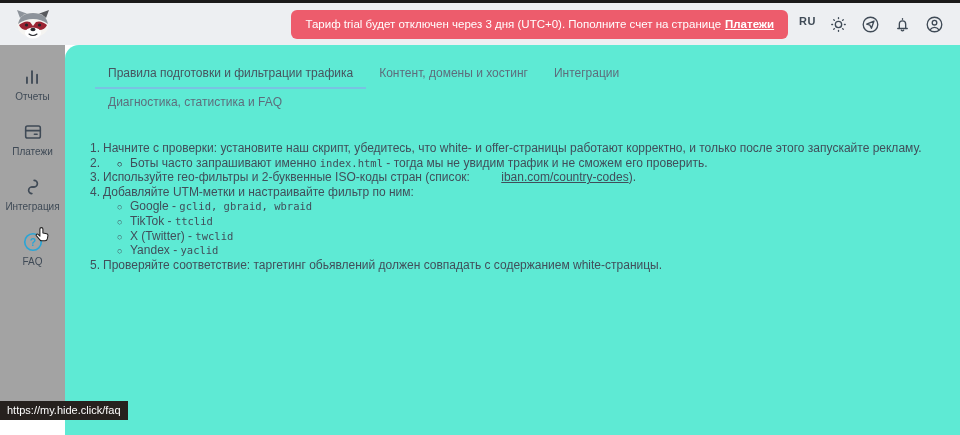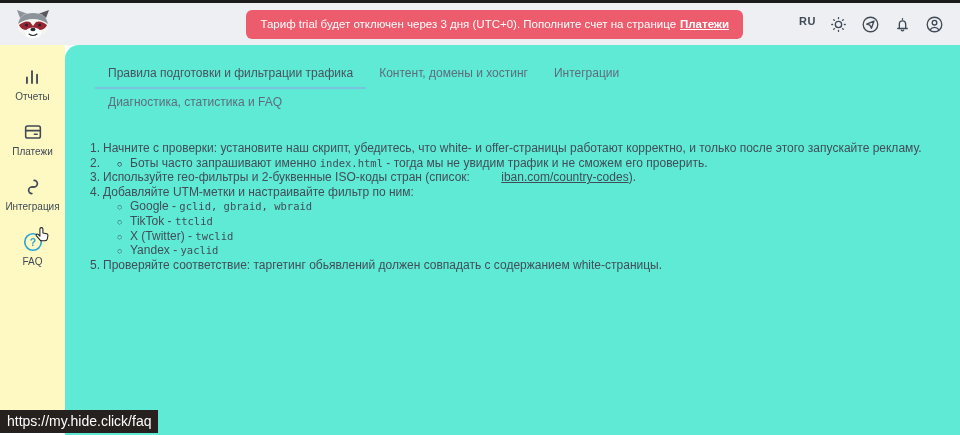--- a/index.html
+++ b/index.html
@@ -7,37 +7,37 @@
   body {
     font-family: "Liberation Sans", sans-serif;
     background: #ffffff;
     position: relative;
     overflow: hidden;
     color: #414e5a;
   }
   .topstrip { position: absolute; top: 0; left: 0; width: 960px; height: 3px; background: #1b1b1b; z-index: 5; }
   .header {
     position: absolute; top: 3px; left: 0; width: 960px; height: 42px;
-    background: #edeff2; display: flex; align-items: center; z-index: 2; gap: 45px;
+    background: #edeff2; display: flex; align-items: center; z-index: 2;
   }
   .logo { margin-left: 15px; width: 36px; height: 32px; flex: 0 0 auto; }
   .banner {
     margin-left: auto; height: 29px; border-radius: 6px;
     background: #ed5c6c; color: #fff; font-size: 11.5px;
     display: flex; align-items: center; padding: 0 14px; white-space: nowrap;
   }
   .banner a { color: #fff; font-weight: bold; text-decoration: underline; margin-left: 4px; cursor: pointer; }
   .header-right { display: flex; align-items: flex-start; gap: 13px; margin: 0 16px 0 11px; }
   .lang { font-size: 11px; font-weight: bold; color: #3f4a56; letter-spacing: .5px; cursor: pointer; }
   .hicon { width: 19px; height: 19px; display: inline-flex; cursor: pointer; }
   .hicon svg { width: 100%; height: 100%; }
 
   .sidebar {
     position: absolute; top: 45px; left: 0; width: 65px; height: 374px;
-    background: #fef9c3; display: flex; flex-direction: column; align-items: center;
+    background: #a3a3a3; display: flex; flex-direction: column; align-items: center;
     padding-top: 21px; z-index: 1;
   }
   .side-item { display: flex; flex-direction: column; align-items: center; margin-bottom: 19px; cursor: pointer; }
   .side-icon { width: 22px; height: 22px; }
   .side-icon svg { width: 100%; height: 100%; }
   .side-label { font-size: 10px; color: #3f4a56; margin-top: 3px; }
   .side-item .stroke { stroke: #3f4a56; }
   .side-item.active .stroke { stroke: #2aa5d6; }
   .side-item.active .qmark { fill: #2aa5d6; }
 
@@ -55,22 +55,22 @@
 
   .content { padding: 23px 30px 0 0; font-size: 12px; color: #414e5a; }
   .li { position: relative; padding-left: 38px; line-height: 14.6px; }
   .li .num { position: absolute; left: 25px; }
   .li.sub { padding-left: 65px; }
   .li.sub .bullet { position: absolute; left: 52px; font-size: 9px; top: 1px; }
   .content code { font-family: "DejaVu Sans Mono", monospace; font-size: 10.5px; }
   .content a { color: #414e5a; text-decoration: underline; cursor: pointer; margin-left: 28px; }
 
   .statusbar {
-    position: absolute; left: 0; bottom: 2px; z-index: 6;
-    background: #26211e; color: #fdfdfd; font-size: 14px;
+    position: absolute; left: 0; bottom: 15px; z-index: 6;
+    background: #26211e; color: #fdfdfd; font-size: 11px;
     padding: 3px 7px 4px 7px; font-family: "Liberation Sans", sans-serif;
   }
   .cursor { position: absolute; left: 33px; top: 225px; width: 18px; height: 19px; z-index: 7; }
 </style>
 </head>
 <body>
 
 <div class="topstrip"></div>
 
 <div class="header">

